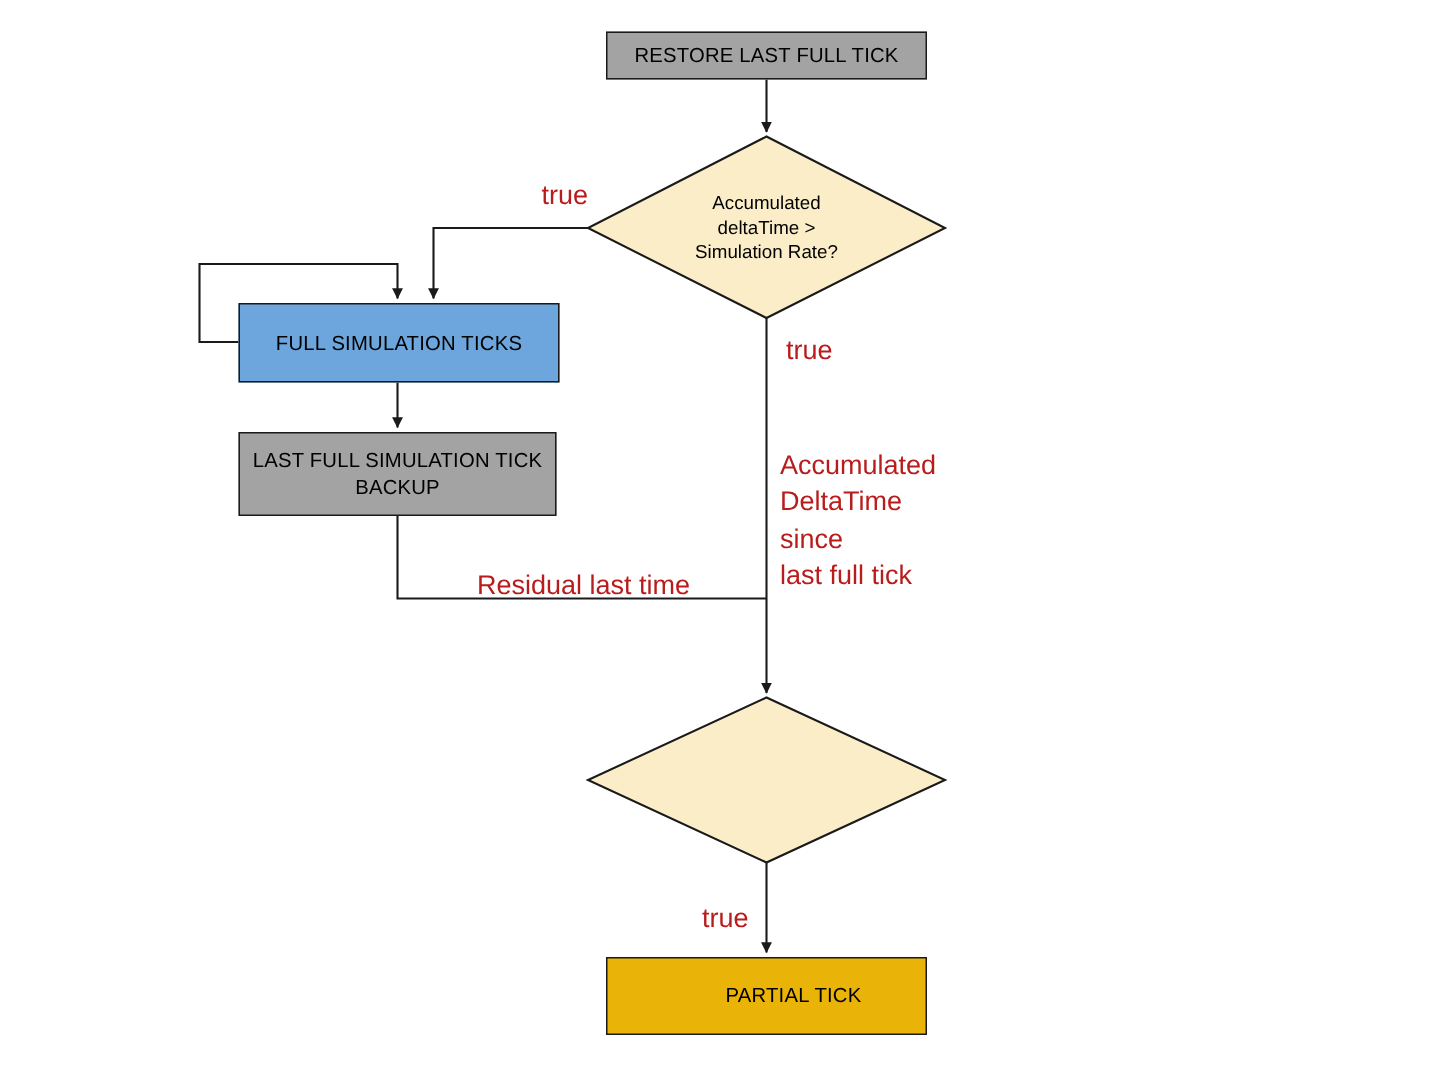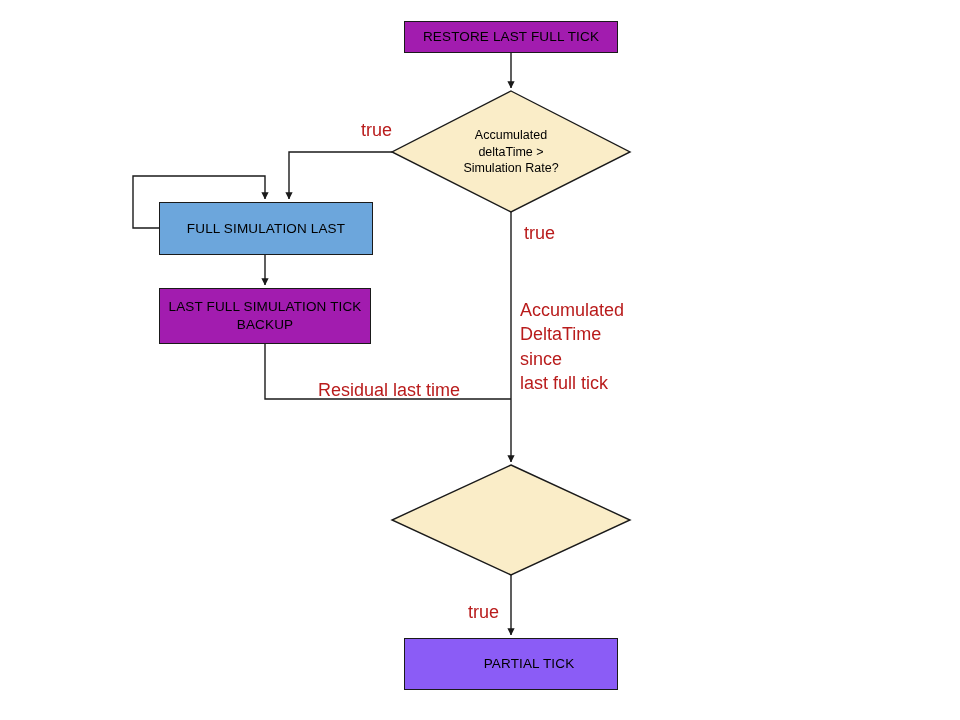--- a/index.html
+++ b/index.html
@@ -56,23 +56,23 @@
     pointer-events: none;
   }
   .edge-label {
     position: absolute;
     font-size: 18px;
     color: #b91c1c;
     line-height: 1.35;
     white-space: pre-line;
     background: transparent;
   }
-  .fill-green   { background: #a21caf; }
+  .fill-green   { background: #a3a3a3; }
   .fill-blue    { background: #6ca6dc; }
-  .fill-ltblue  { background: #8b5cf6; padding-left: 36px; }
+  .fill-ltblue  { background: #eab308; padding-left: 36px; }
 </style>
 </head>
 <body>
 
 <div id="diagram-canvas">
 
   <svg id="edge-layer" viewBox="0 0 960 720">
     <defs>
       <marker id="arrow" viewBox="0 0 10 10" refX="9.4" refY="5" markerWidth="5.2" markerHeight="5.2" orient="auto-start-reverse">
         <path d="M 0 0 L 10 5 L 0 10 z" fill="#1a1a1a"></path>
@@ -98,21 +98,21 @@
       <path d="M 511,212 L 511,462" marker-end="url(#arrow)"></path>
 
       <path d="M 511,575 L 511,635" marker-end="url(#arrow)"></path>
     </g>
   </svg>
 
   <div class="node node-rect node-process fill-green" style="left:404px; top:21px; width:214px; height:32px;">RESTORE LAST FULL TICK</div>
 
   <div class="node-diamond-label" style="left:431px; top:118px; width:160px; height:68px;">Accumulated<br>deltaTime &gt;<br>Simulation Rate?</div>
 
-  <div class="node node-rect node-process fill-blue" style="left:159px; top:202px; width:214px; height:53px;">FULL SIMULATION LAST</div>
+  <div class="node node-rect node-process fill-blue" style="left:159px; top:202px; width:214px; height:53px;">FULL SIMULATION TICKS</div>
 
   <div class="node node-rect node-process fill-green" style="left:159px; top:288px; width:212px; height:56px;">LAST FULL SIMULATION TICK<br>BACKUP</div>
 
 
   <div class="node node-rect node-process fill-ltblue" style="left:404px; top:638px; width:214px; height:52px;">PARTIAL TICK</div>
 
   <div class="edge-label" style="left:361px; top:118px;">true</div>
 
   <div class="edge-label" style="left:524px; top:221px;">true</div>
 

